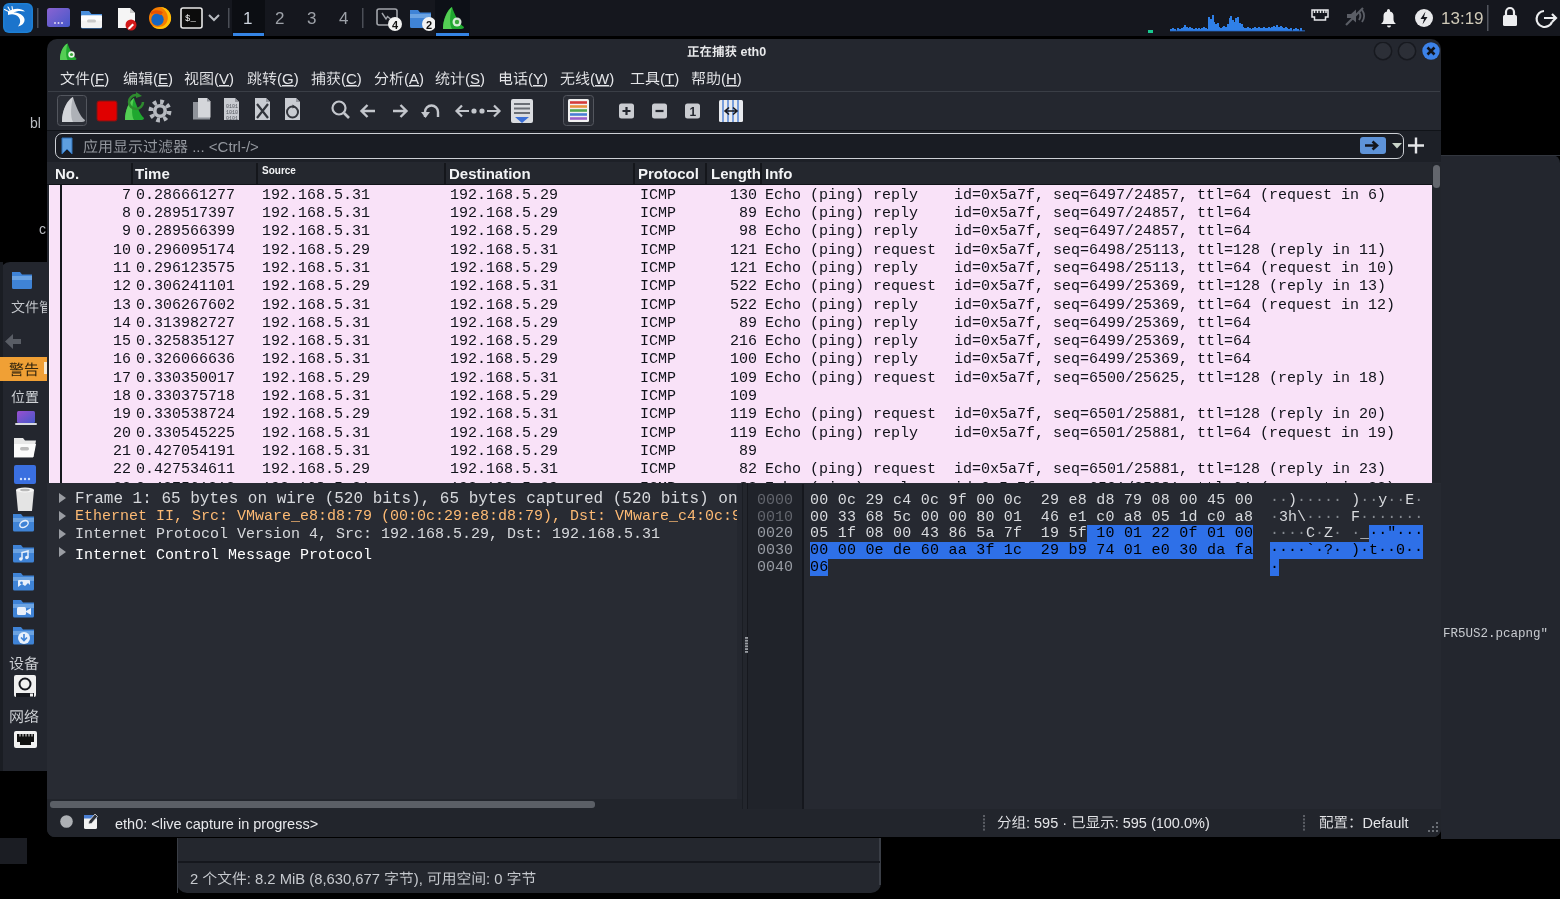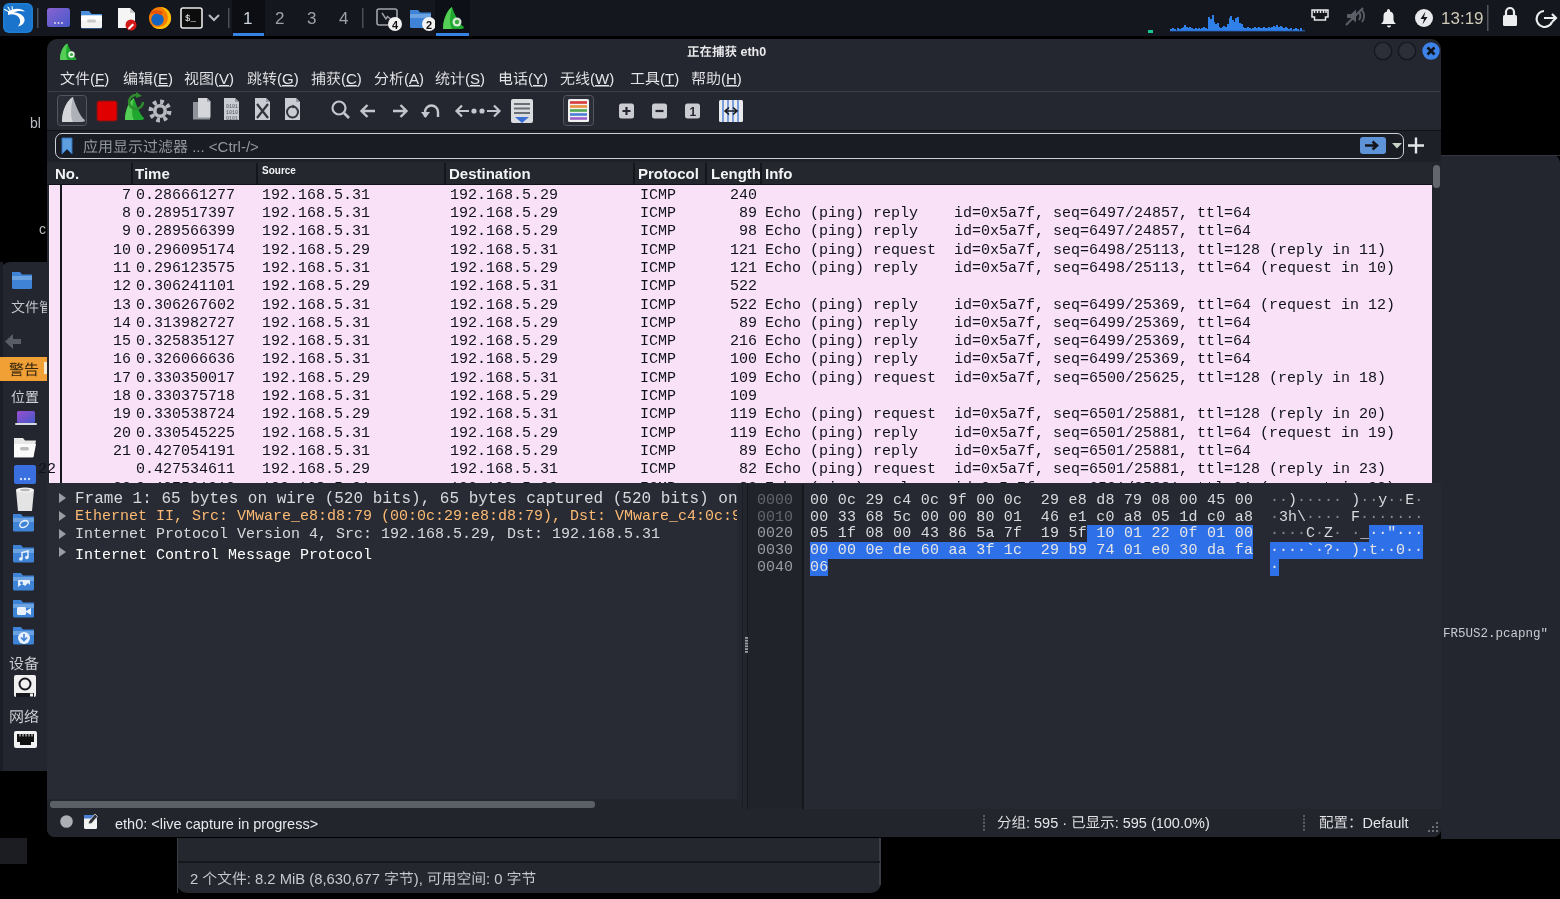--- a/index.html
+++ b/index.html
@@ -2,21 +2,21 @@
 <html><head><meta charset="utf-8"><style>
 *{margin:0;padding:0;box-sizing:border-box}
 html,body{width:1560px;height:899px;background:#000;overflow:hidden;font-family:"Liberation Sans",sans-serif}
 .a{position:absolute}
 .mono{font-family:"Liberation Mono",monospace}
 #bar{position:absolute;left:0;top:0;width:1560px;height:36px;background:#15171e}
 #win{position:absolute;left:47px;top:39px;width:1394px;height:798px;background:#24272f;border-radius:10px 10px 8px 8px}
 .row{position:absolute;left:0;width:1385px;height:19px}
 .cell{position:absolute;top:0;font:15px "Liberation Mono",monospace;color:#10121a;white-space:pre;line-height:18px}
 .hexrow{position:absolute;font:15px "Liberation Mono",monospace;white-space:pre;color:#d8dade}
-.hl{background:#2e70e8;color:#e5e5e5}
+.hl{background:#2e70e8;color:#000000}
 .di{color:#84888f}
 </style></head><body>
 <svg width="0" height="0" style="position:absolute">
     <defs>
       <path id="g25991_400" d="M724.8487548828125 629.7098388671875 802.04052734375 607.3994140625Q738.5506591796875 425.83935546875 639.8306884765625 293.9493408203125Q541.1107177734375 162.059326171875 403.13568115234375 71.619384765625Q265.16064453125 -18.820556640625 83.2105712890625 -77.5303955078125Q78.8704833984375 -68.68017578125 70.6903076171875 -55.3798828125Q62.5101318359375 -42.07958984375 53.24493408203125 -28.779296875Q43.979736328125 -15.47900390625 36.07958984375 -7.018798828125Q214.9095458984375 44.5709228515625 348.37445068359375 128.24566650390625Q481.83935546875 211.92041015625 574.8541870117188 335.460205078125Q667.8690185546875 459 724.8487548828125 629.7098388671875ZM270.101318359375 625.5897216796875Q327.0311279296875 470.780029296875 423.87591552734375 344.66534423828125Q520.720703125 218.5506591796875 656.7105712890625 129.37591552734375Q792.700439453125 40.201171875 967.0904541015625 -3.6787109375Q959.020263671875 -11.7489013671875 949.1700439453125 -24.35418701171875Q939.31982421875 -36.95947265625 930.4446411132812 -49.6497802734375Q921.5694580078125 -62.340087890625 915.4493408203125 -73.1903076171875Q736.1591796875 -23.580322265625 598.8892822265625 70.799560546875Q461.619384765625 165.179443359375 363.10455322265625 299.9493408203125Q264.5897216796875 434.71923828125 200.979736328125 603.499267578125ZM50.1497802734375 663.5506591796875H954.240234375V590.47900390625H50.1497802734375ZM423.07958984375 823.219970703125 501.00146484375 846.6505126953125Q524.2713623046875 811.04052734375 546.7362670898438 767.6255493164062Q569.201171875 724.2105712890625 579.861083984375 692.820556640625L497.4290771484375 666.219970703125Q488.1591796875 697.219970703125 466.86431884765625 741.719970703125Q445.5694580078125 786.219970703125 423.07958984375 823.219970703125Z"></path>
       <path id="g20214_400" d="M604.2293701171875 827.9703369140625H679.2510986328125V-79.9703369140625H604.2293701171875ZM431.5694580078125 789.68017578125 503.861083984375 775.31982421875Q490.4710693359375 705.659912109375 470.88604736328125 638.3549194335938Q451.301025390625 571.0499267578125 426.6910400390625 512.8549194335938Q402.0810546875 454.659912109375 373.0311279296875 409.43994140625Q366.3509521484375 414.9500732421875 354.440673828125 422.15521240234375Q342.5303955078125 429.3603515625 330.42510986328125 436.06549072265625Q318.31982421875 442.7706298828125 308.859619140625 446.720703125Q337.9095458984375 488.380615234375 361.6295166015625 543.6255493164062Q385.3494873046875 598.8704833984375 402.95947265625 661.7254028320312Q420.5694580078125 724.580322265625 431.5694580078125 789.68017578125ZM441.4305419921875 635.28076171875H908.7503662109375V561.59912109375H422.5101318359375ZM316.6099853515625 341.180908203125H952.6505126953125V267.499267578125H316.6099853515625ZM267.6490478515625 836.3603515625 338.7706298828125 814.7098388671875Q307.380615234375 730.31982421875 265.820556640625 647.8947143554688Q224.260498046875 565.4696044921875 175.8104248046875 492.65447998046875Q127.3603515625 419.83935546875 74.80029296875 363.059326171875Q71.240234375 371.9095458984375 63.53509521484375 385.96490478515625Q55.8299560546875 400.020263671875 47.34478759765625 414.2706298828125Q38.859619140625 428.52099609375 31.739501953125 437.3712158203125Q79.0093994140625 486.2510986328125 122.559326171875 550.3509521484375Q166.1092529296875 614.4508056640625 203.6591796875 687.5506591796875Q241.2091064453125 760.6505126953125 267.6490478515625 836.3603515625ZM166.59912109375 578.6396484375 237.500732421875 649.541259765625 238.720703125 648.541259765625V-78.140380859375H166.59912109375Z"></path>
       <path id="g31649_400" d="M267.060791015625 11.8704833984375H795.71923828125V-46.7706298828125H267.060791015625ZM101.3089599609375 559.3104248046875H915.380615234375V393.56005859375H839.35888671875V499.8892822265625H173.6005859375V393.56005859375H101.3089599609375ZM262.28076171875 437.780029296875H792.4305419921875V236.7691650390625H262.28076171875V294.240234375H719.35888671875V380.3089599609375H262.28076171875ZM266.0108642578125 167.56005859375H845.2105712890625V-78.700439453125H770.9688720703125V108.698974609375H266.0108642578125ZM211.2293701171875 437.780029296875H286.64111328125V-80.5303955078125H211.2293701171875ZM440.499267578125 622.900146484375 507.28076171875 636.700439453125Q522.060791015625 616.140380859375 535.0358276367188 589.2753295898438Q548.0108642578125 562.4102783203125 552.7908935546875 542.8502197265625L482.6693115234375 526.43994140625Q477.6693115234375 545.8299560546875 465.47430419921875 572.780029296875Q453.279296875 599.7301025390625 440.499267578125 622.900146484375ZM165.380615234375 758.500732421875H483.700439453125V702.979736328125H165.380615234375ZM582.2105712890625 757.8907470703125H940.3104248046875V702.3697509765625H582.2105712890625ZM166.759765625 843.6505126953125 239.6114501953125 830.0701904296875Q218.101318359375 758.68017578125 183.00616455078125 692.4500732421875Q147.9110107421875 626.219970703125 107.5709228515625 580.43994140625Q100.8907470703125 585.56005859375 89.17547607421875 592.3751831054688Q77.460205078125 599.1903076171875 65.0499267578125 605.5054321289062Q52.6396484375 611.820556640625 43.179443359375 615.7706298828125Q84.739501953125 658.2105712890625 116.4696044921875 718.6005859375Q148.19970703125 778.9906005859375 166.759765625 843.6505126953125ZM589.780029296875 842.4305419921875 662.681640625 829.020263671875Q646.12158203125 768.460205078125 617.3914794921875 711.9251098632812Q588.661376953125 655.3900146484375 554.3212890625 615.6099853515625Q548.0311279296875 621.340087890625 536.7058715820312 627.6552124023438Q525.380615234375 633.9703369140625 513.3603515625 640.5904541015625Q501.340087890625 647.2105712890625 492.2698974609375 651.16064453125Q526.0499267578125 686.9906005859375 551.219970703125 737.4906005859375Q576.3900146484375 787.9906005859375 589.780029296875 842.4305419921875ZM248.5897216796875 717.1497802734375 308.6910400390625 736.4102783203125Q328.0311279296875 708.1903076171875 347.45623779296875 673.4703369140625Q366.88134765625 638.7503662109375 374.8314208984375 614.3603515625L311 591.9298095703125Q303.219970703125 616.9298095703125 285.3798828125 652.2348022460938Q267.539794921875 687.539794921875 248.5897216796875 717.1497802734375ZM675.4898681640625 712 733.8111572265625 735.6005859375Q757.541259765625 708.2105712890625 781.3563842773438 674.4305419921875Q805.1715087890625 640.6505126953125 816.12158203125 616.48046875L754.68017578125 588.7098388671875Q744.2901611328125 613.4898681640625 721.6700439453125 648.3549194335938Q699.0499267578125 683.219970703125 675.4898681640625 712Z"></path>
       <path id="g35686_400" d="M229.5303955078125 -5.5897216796875H772.6895751953125V-50.580322265625H229.5303955078125ZM192.3494873046875 195.1700439453125H810.5506591796875V150.95947265625H192.3494873046875ZM192.3494873046875 281.9500732421875H810.5506591796875V237.739501953125H192.3494873046875ZM68.6396484375 377.3603515625H929.8704833984375V325.1295166015625H68.6396484375ZM185.059326171875 107.340087890625H820.0108642578125V-78.9703369140625H746.5491943359375V62.3494873046875H256.180908203125V-80.1903076171875H185.059326171875ZM54.099853515625 794.9906005859375H527.56005859375V745.7098388671875H54.099853515625ZM172.3292236328125 838.80029296875H236.6505126953125V709.9500732421875H172.3292236328125ZM348.4493408203125 838.580322265625H412.940673828125V709.7301025390625H348.4493408203125ZM623.780029296875 757.0904541015625H948.5101318359375V702.739501953125H623.780029296875ZM152.8798828125 679.7503662109375H442.6693115234375V634.3697509765625H152.8798828125ZM637.179443359375 841.5303955078125 697.940673828125 827.340087890625Q672.7706298828125 754.6099853515625 631.0155639648438 690.6848754882812Q589.260498046875 626.759765625 540.700439453125 583.5897216796875Q535.580322265625 588.7098388671875 526.7051391601562 596.1099853515625Q517.8299560546875 603.5101318359375 507.95477294921875 610.9102783203125Q498.07958984375 618.3104248046875 490.179443359375 622.6505126953125Q539.5694580078125 662.48046875 577.7644653320312 719.3954467773438Q615.95947265625 776.3104248046875 637.179443359375 841.5303955078125ZM820.698974609375 734.659912109375 886.580322265625 728.099853515625Q864.3603515625 646.1497802734375 818.42041015625 587.0647583007812Q772.48046875 527.979736328125 707.6754760742188 487.3697509765625Q642.8704833984375 446.759765625 562.140380859375 419.539794921875Q559.1903076171875 426.43994140625 552.3751831054688 436.400146484375Q545.56005859375 446.3603515625 538.0499267578125 456.62554931640625Q530.539794921875 466.8907470703125 523.8096923828125 473.0108642578125Q636.859619140625 504.5506591796875 715.5093994140625 567.1154174804688Q794.1591796875 629.68017578125 820.698974609375 734.659912109375ZM637.8704833984375 715.5897216796875Q678.260498046875 624.2901611328125 762.98046875 558.320556640625Q847.700439453125 492.3509521484375 961.260498046875 465.8111572265625Q950.1903076171875 455.3509521484375 937.7550659179688 438.79559326171875Q925.31982421875 422.240234375 918.5897216796875 408.6099853515625Q800.739501953125 442.8798828125 714.239501953125 518.0046997070312Q627.739501953125 593.1295166015625 582.619384765625 700.179443359375ZM140.340087890625 601.56005859375H348.539794921875V457.759765625H140.340087890625V499.6302490234375H293.4088134765625V559.6895751953125H140.340087890625ZM420.698974609375 679.7503662109375H484.80029296875Q484.80029296875 679.7503662109375 484.80029296875 670.1302490234375Q484.80029296875 660.5101318359375 483.80029296875 653.56005859375Q480.1903076171875 584.240234375 475.49530029296875 540.80029296875Q470.80029296875 497.3603515625 465.10528564453125 473.9703369140625Q459.4102783203125 450.580322265625 450.020263671875 439.80029296875Q441.0701904296875 429.2901611328125 429.92510986328125 424.6201171875Q418.780029296875 419.9500732421875 403 419.1700439453125Q391.8299560546875 418.3900146484375 372.57489013671875 418.30499267578125Q353.31982421875 418.219970703125 332.8096923828125 419.219970703125Q331.8096923828125 430.0701904296875 328.05462646484375 445.39544677734375Q324.299560546875 460.720703125 318.5694580078125 471.7908935546875Q338.059326171875 470.180908203125 352.8292236328125 469.48590087890625Q367.59912109375 468.7908935546875 374.59912109375 468.7908935546875Q381.819091796875 468.7908935546875 386.819091796875 470.48590087890625Q391.819091796875 472.180908203125 395.819091796875 477.180908203125Q403.4290771484375 487.7908935546875 409.45404052734375 529.8907470703125Q415.47900390625 571.9906005859375 420.698974609375 669.8502197265625ZM150.4493408203125 717.5101318359375 209.92041015625 708.0499267578125Q190.9703369140625 660.759765625 158.88531494140625 615.7847290039062Q126.80029296875 570.8096923828125 77.4102783203125 532.859619140625Q70.2901611328125 542.9298095703125 56.93994140625 555.06005859375Q43.5897216796875 567.1903076171875 33.299560546875 573.3104248046875Q77.5694580078125 604.140380859375 106.5093994140625 642.6052856445312Q135.4493408203125 681.0701904296875 150.4493408203125 717.5101318359375ZM117.19970703125 601.56005859375H171.5506591796875V431.31982421875H117.19970703125ZM441.5491943359375 429.2496337890625 507.940673828125 447.3900146484375Q521.5506591796875 428.3900146484375 534.4656372070312 403.86505126953125Q547.380615234375 379.340087890625 553.6005859375 361.9500732421875L484.47900390625 340.8096923828125Q478.6490478515625 359.0296630859375 466.51409912109375 384.0296630859375Q454.379150390625 409.0296630859375 441.5491943359375 429.2496337890625Z"></path>
       <path id="g21578_400" d="M60.659912109375 469.1309814453125H942.1700439453125V398.7894287109375H60.659912109375ZM222.1201171875 695.7908935546875H868.260498046875V626.619384765625H222.1201171875ZM225.7503662109375 37.861083984375H785.8096923828125V-32.0904541015625H225.7503662109375ZM482.939208984375 840.3603515625H561.0810546875V428.219970703125H482.939208984375ZM184.9095458984375 299.48046875H825.6707763671875V-87.340087890625H747.9688720703125V229.9189453125H260.4913330078125V-88.900146484375H184.9095458984375ZM248.0889892578125 831.6005859375 322.720703125 813.2901611328125Q301.500732421875 751.68017578125 272.000732421875 692.7901611328125Q242.500732421875 633.900146484375 209.30572509765625 582.5951538085938Q176.1107177734375 531.2901611328125 140.8907470703125 491.460205078125Q133.820556640625 497.3603515625 121.21527099609375 505.1505126953125Q108.6099853515625 512.940673828125 95.3876953125 520.5358276367188Q82.1654052734375 528.1309814453125 72.5491943359375 532.4710693359375Q127.7691650390625 586.5709228515625 173.59912109375 666.8408203125Q219.4290771484375 747.1107177734375 248.0889892578125 831.6005859375Z"></path>
       <path id="g20301_400" d="M368.759765625 658.0108642578125H913.580322265625V585.3292236328125H368.759765625ZM434.739501953125 509.219970703125 502.9110107421875 524.580322265625Q515.740966796875 472.3104248046875 527.2659301757812 414.23553466796875Q538.7908935546875 356.16064453125 548.7058715820312 298.8907470703125Q558.620849609375 241.620849609375 566.0358276367188 190.98590087890625Q573.4508056640625 140.3509521484375 577.4508056640625 101.740966796875L502.7691650390625 80.260498046875Q499.7691650390625 119.8704833984375 493.24420166015625 171.8104248046875Q486.71923828125 223.7503662109375 477.3892822265625 282.10528564453125Q468.059326171875 340.460205078125 457.119384765625 398.81512451171875Q446.179443359375 457.1700439453125 434.739501953125 509.219970703125ZM774.2293701171875 532.2901611328125 853.0311279296875 519.0499267578125Q842.421142578125 456.8798828125 829.1161499023438 388.13494873046875Q815.8111572265625 319.3900146484375 800.8961791992188 250.400146484375Q785.981201171875 181.4102783203125 770.3712158203125 118.8104248046875Q754.76123046875 56.2105712890625 740.1512451171875 5.940673828125L674.31982421875 21.180908203125Q688.539794921875 71.620849609375 703.1747436523438 135.500732421875Q717.8096923828125 199.380615234375 731.2496337890625 269.06549072265625Q744.6895751953125 338.7503662109375 755.9345092773438 406.71527099609375Q767.179443359375 474.68017578125 774.2293701171875 532.2901611328125ZM326 33.981201171875H954.56005859375V-38.3104248046875H326ZM569.83935546875 828.4102783203125 640.52099609375 847.16064453125Q654.52099609375 809.940673828125 669.3259887695312 766.4157104492188Q684.1309814453125 722.8907470703125 691.52099609375 690.8907470703125L617.279296875 669.1903076171875Q611.059326171875 701.1903076171875 597.559326171875 745.9953002929688Q584.059326171875 790.80029296875 569.83935546875 828.4102783203125ZM286.3089599609375 836.3603515625 356.820556640625 814.7098388671875Q324.2105712890625 730.31982421875 280.51556396484375 647.5897216796875Q236.820556640625 564.859619140625 185.9305419921875 492.04449462890625Q135.04052734375 419.2293701171875 80.6505126953125 363.059326171875Q77.0904541015625 371.9095458984375 69.38531494140625 385.96490478515625Q61.68017578125 400.020263671875 53.19500732421875 414.57562255859375Q44.7098388671875 429.1309814453125 37.5897216796875 437.3712158203125Q87.299560546875 486.2510986328125 133.2894287109375 550.0459594726562Q179.279296875 613.8408203125 218.6591796875 687.2456665039062Q258.0390625 760.6505126953125 286.3089599609375 836.3603515625ZM179.7691650390625 578.6396484375 254.180908203125 653.0513916015625 254.7908935546875 652.0513916015625V-78.140380859375H179.7691650390625Z"></path>
@@ -502,21 +502,22 @@
 <div class="a" style="left:47px;top:184px;width:1394px;height:0.5px;background:#101318"></div>
 <div class="a" style="left:50px;top:184.5px;width:1382px;height:298.5px;background:#f9e2f8"></div>
 <div class="a" style="left:49px;top:184.5px;width:1.2px;height:298.5px;background:#fdf2fc"></div>
 <div class="a" style="left:0;top:0;width:1560px;height:483px;overflow:hidden">
     <div class="row" style="top:186.7px">
       <span class="cell" style="left:50px;width:81px;text-align:right">7</span>
       <span class="cell" style="left:136px">0.286661277</span>
       <span class="cell" style="left:262px">192.168.5.31</span>
       <span class="cell" style="left:450px">192.168.5.29</span>
       <span class="cell" style="left:640px">ICMP</span>
-      <span class="cell" style="left:676px;width:81px;text-align:right">240</span>
+      <span class="cell" style="left:676px;width:81px;text-align:right">130</span>
+      <span class="cell" style="left:765px">Echo (ping) reply    id=0x5a7f, seq=6497/24857, ttl=64 (request in 6)</span>
     </div>
     <div class="row" style="top:205.0px">
       <span class="cell" style="left:50px;width:81px;text-align:right">8</span>
       <span class="cell" style="left:136px">0.289517397</span>
       <span class="cell" style="left:262px">192.168.5.31</span>
       <span class="cell" style="left:450px">192.168.5.29</span>
       <span class="cell" style="left:640px">ICMP</span>
       <span class="cell" style="left:676px;width:81px;text-align:right">89</span>
       <span class="cell" style="left:765px">Echo (ping) reply    id=0x5a7f, seq=6497/24857, ttl=64</span>
     </div>
@@ -547,20 +548,21 @@
       <span class="cell" style="left:676px;width:81px;text-align:right">121</span>
       <span class="cell" style="left:765px">Echo (ping) reply    id=0x5a7f, seq=6498/25113, ttl=64 (request in 10)</span>
     </div>
     <div class="row" style="top:278.2px">
       <span class="cell" style="left:50px;width:81px;text-align:right">12</span>
       <span class="cell" style="left:136px">0.306241101</span>
       <span class="cell" style="left:262px">192.168.5.29</span>
       <span class="cell" style="left:450px">192.168.5.31</span>
       <span class="cell" style="left:640px">ICMP</span>
       <span class="cell" style="left:676px;width:81px;text-align:right">522</span>
+      <span class="cell" style="left:765px">Echo (ping) request  id=0x5a7f, seq=6499/25369, ttl=128 (reply in 13)</span>
     </div>
     <div class="row" style="top:296.5px">
       <span class="cell" style="left:50px;width:81px;text-align:right">13</span>
       <span class="cell" style="left:136px">0.306267602</span>
       <span class="cell" style="left:262px">192.168.5.31</span>
       <span class="cell" style="left:450px">192.168.5.29</span>
       <span class="cell" style="left:640px">ICMP</span>
       <span class="cell" style="left:676px;width:81px;text-align:right">522</span>
       <span class="cell" style="left:765px">Echo (ping) reply    id=0x5a7f, seq=6499/25369, ttl=64 (request in 12)</span>
     </div>
@@ -626,24 +628,23 @@
       <span class="cell" style="left:676px;width:81px;text-align:right">119</span>
       <span class="cell" style="left:765px">Echo (ping) reply    id=0x5a7f, seq=6501/25881, ttl=64 (request in 19)</span>
     </div>
     <div class="row" style="top:442.9px">
       <span class="cell" style="left:50px;width:81px;text-align:right">21</span>
       <span class="cell" style="left:136px">0.427054191</span>
       <span class="cell" style="left:262px">192.168.5.31</span>
       <span class="cell" style="left:450px">192.168.5.29</span>
       <span class="cell" style="left:640px">ICMP</span>
       <span class="cell" style="left:676px;width:81px;text-align:right">89</span>
-      <span class="cell" style="left:765px">Echo (ping) reply    id=0x5a7f, seq=6501/25881, ttl=64</span>
     </div>
     <div class="row" style="top:461.2px">
-      <span class="cell" style="left:38px;width:81px;">22</span>
+      <span class="cell" style="left:50px;width:81px;text-align:right">22</span>
       <span class="cell" style="left:136px">0.427534611</span>
       <span class="cell" style="left:262px">192.168.5.29</span>
       <span class="cell" style="left:450px">192.168.5.31</span>
       <span class="cell" style="left:640px">ICMP</span>
       <span class="cell" style="left:676px;width:81px;text-align:right">82</span>
       <span class="cell" style="left:765px">Echo (ping) request  id=0x5a7f, seq=6501/25881, ttl=128 (reply in 23)</span>
     </div>
     <div class="row" style="top:479.5px">
       <span class="cell" style="left:50px;width:81px;text-align:right">23</span>
       <span class="cell" style="left:136px">0.427561312</span>

